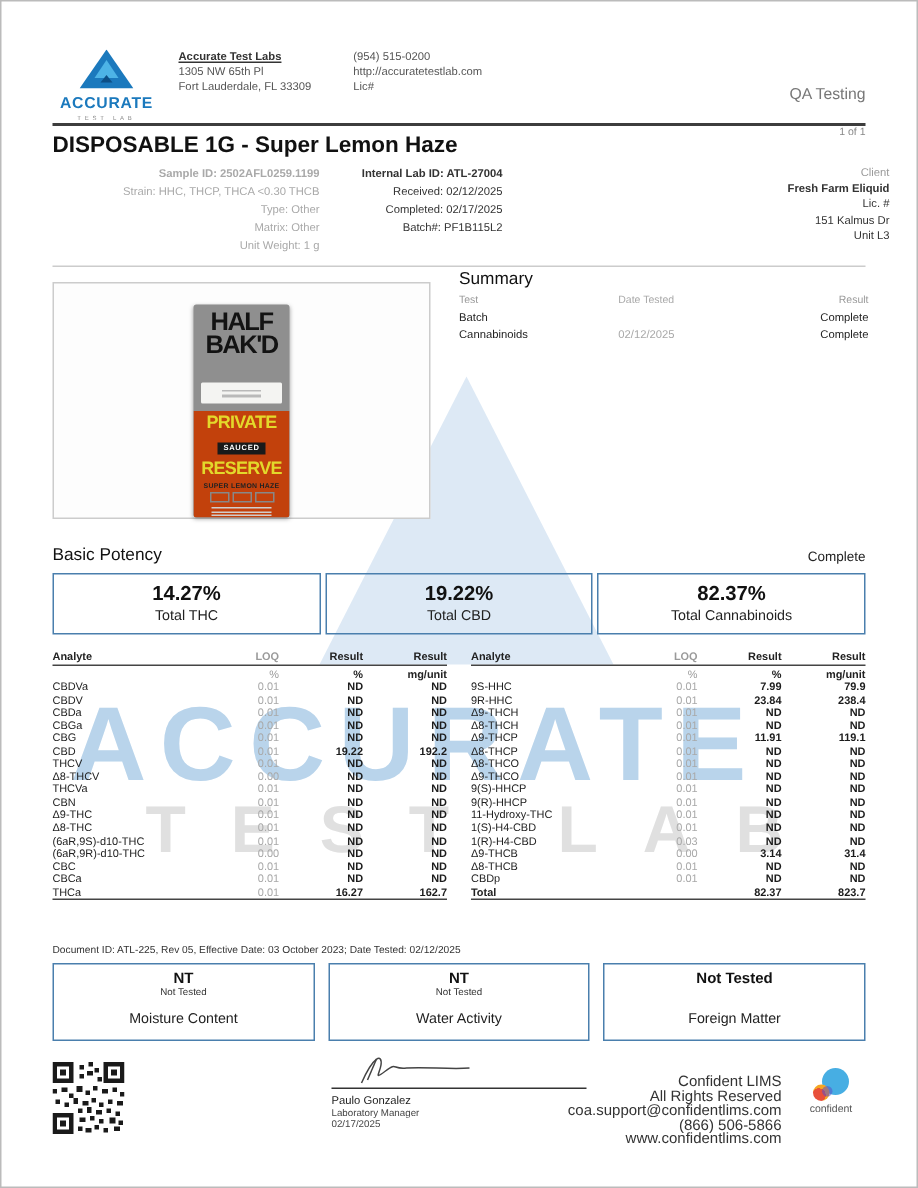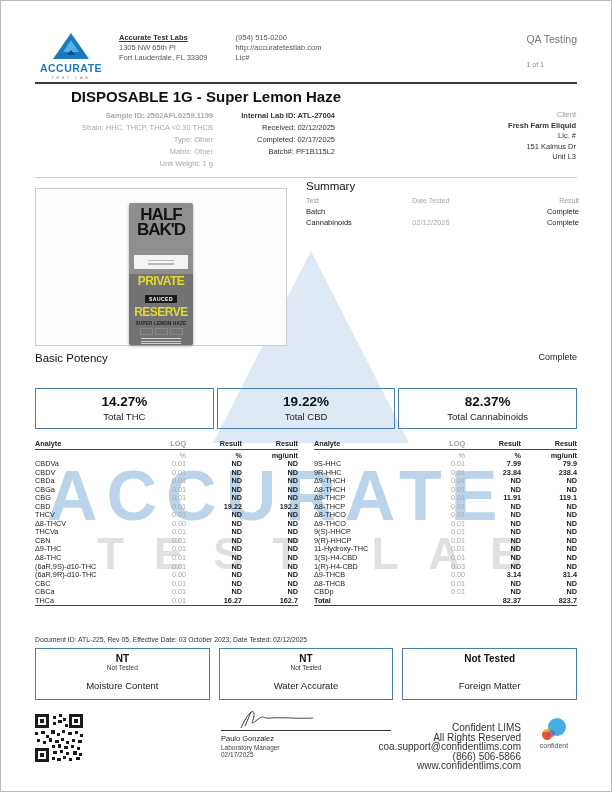--- a/index.html
+++ b/index.html
@@ -20,67 +20,67 @@
   .wm-text2{position:absolute;z-index:1;left:96px;top:528px;font-size:44px;font-weight:bold;
     color:#e0e0e0;letter-spacing:30px;white-space:nowrap;}
   
   .header{display:flex;align-items:flex-start;padding-top:32px;height:46px;}
   .logo{width:72px;text-align:center;line-height:1;}
   .logo-brand{font-size:10.5px;font-weight:bold;color:#1b79bd;letter-spacing:.5px;margin-top:1px;}
   .logo-sub{font-size:4px;color:#8a8a8a;letter-spacing:2.5px;margin-top:2px;}
   .labinfo{margin-left:12px;font-size:7.5px;line-height:10px;color:#555;}
   .labinfo .b{font-weight:bold;color:#333;text-decoration:underline;}
   .contactinfo{margin-left:28px;font-size:7.5px;line-height:10px;color:#555;}
-  .hright{margin-left:auto;}
+  .hright{margin-left:auto;text-align:right;margin-top:24px;}
   .qa{font-size:10.5px;color:#777;}
   .pagecount{font-size:7px;color:#888;margin-top:16px;}
   .rule-dark{border-top:2px solid #3d3d3d;margin-top:3px;}
   .rule-light{border-top:1px solid #ccc;margin-top:3px;}
-  .doc-title{font-size:15px;font-weight:bold;color:#111;margin-top:4px;margin-left:36px;}
+  .doc-title{font-size:15px;font-weight:bold;color:#111;margin-top:4px;}
   
   .sample{position:relative;height:64px;margin-top:5px;font-size:7.5px;}
   .scol{position:absolute;top:0;line-height:12px;color:#333;}
   .scol.c1{left:0;width:178px;text-align:right;}
   .scol.c2{left:182px;width:118px;}
-  .scol.c3{left:271px;width:270px;line-height:10.5px;}
+  .scol.c3{left:288px;width:270px;line-height:10.5px;}
   .scol .first{font-weight:bold;}
   .lbl-gray{color:#999;}
   .bold{font-weight:bold;}
   
   .media{position:relative;height:172px;margin-top:2px;}
   .photo{position:absolute;left:0;top:8px;width:250px;height:156px;border:1px solid #ccc;
     background:#fdfdfd;display:flex;align-items:flex-end;justify-content:center;}
   .pkg{width:64px;height:142px;background:#8f8f8f;border-radius:2px;overflow:hidden;
     box-shadow:0 1px 3px rgba(0,0,0,.35);display:flex;flex-direction:column;}
   .pkg-top{height:46px;text-align:center;color:#131313;font-weight:bold;
     font-size:17px;line-height:15px;letter-spacing:-1px;padding-top:4px;}
   .pkg-label{background:#f4f4f2;margin:2px 5px;height:14px;border-radius:1px;
     display:flex;flex-direction:column;align-items:center;justify-content:center;gap:2px;}
   .pkg-label .ln{width:26px;height:1.5px;background:#b9b9b9;}
-  .pkg-mid{background:#737373;flex:1;margin-top:3px;position:relative;text-align:center;}
+  .pkg-mid{background:#c2410c;flex:1;margin-top:3px;position:relative;text-align:center;}
   .pkg-priv{font-size:12px;font-weight:bold;color:#e3d92b;line-height:11px;letter-spacing:-.5px;margin-top:2px;}
   .pkg-sauced{display:inline-block;background:#1a1a1a;color:#fff;font-size:5px;font-weight:bold;
     padding:1px 4px;letter-spacing:.5px;margin:1px 0;}
   .pkg-strain{font-size:4.6px;font-weight:bold;color:#222;margin-top:3px;letter-spacing:.2px;}
   .pkg-chips{display:flex;justify-content:center;gap:2px;margin-top:2px;}
   .pkg-chips span{width:11px;height:5px;border:.5px solid #888;}
   .pkg-micro{margin-top:3px;display:flex;flex-direction:column;align-items:center;gap:1.5px;}
   .pkg-micro i{width:40px;height:1px;background:#cfcfcf;}
   .summary{position:absolute;left:271px;top:0;width:273px;}
   .summary-h{font-size:11.5px;font-weight:500;color:#111;}
   .srow{display:flex;font-size:7.5px;line-height:11px;}
   .srow-head{color:#9a9a9a;font-size:7px;margin-top:3px;}
   .srow .c0{flex:1.4;text-align:left;}
   .srow .c1{flex:1.2;text-align:left;}
   .srow .c2{flex:1;text-align:right;}
   
-  .sec-head{display:flex;align-items:flex-start;}
+  .sec-head{display:flex;align-items:flex-end;margin-top:12px;}
   .sec-title{font-size:11.5px;color:#111;}
   .sec-status{margin-left:auto;font-size:9px;color:#222;}
-  .boxrow{display:flex;gap:3px;margin-top:24px;}
+  .boxrow{display:flex;gap:3px;margin-top:6px;}
   .pbox{flex:1;border:1.5px solid #4a7fad;text-align:center;padding:5px 0 6px;background:transparent;}
   .pbox .v{font-size:13.5px;font-weight:bold;color:#111;}
   .pbox .l{font-size:9.5px;color:#222;margin-top:2px;}
   
   .tables{display:flex;gap:16px;margin-top:10px;}
   .atable{flex:1;font-size:7.3px;}
   .thead{display:flex;font-weight:bold;border-bottom:1px solid #444;line-height:10px;}
   .thead .h1{color:#9a9a9a;}
   .tunits{display:flex;line-height:9px;margin-top:1px;}
   .tunits .u1{color:#9a9a9a;}
@@ -498,21 +498,21 @@
 
     <div class="ntrow">
       <div class="ntbox">
         <div class="v">NT</div>
         <div class="s">Not Tested</div>
         <div class="l">Moisture Content</div>
       </div>
       <div class="ntbox">
         <div class="v">NT</div>
         <div class="s">Not Tested</div>
-        <div class="l">Water Accurate</div>
+        <div class="l">Water Activity</div>
       </div>
       <div class="ntbox">
         <div class="v">Not Tested</div>
         <div class="s"></div>
         <div class="l">Foreign Matter</div>
       </div>
     </div>
 
     <div class="footer">
       <svg class="qr" width="48" height="48" viewBox="0 0 48 48">

